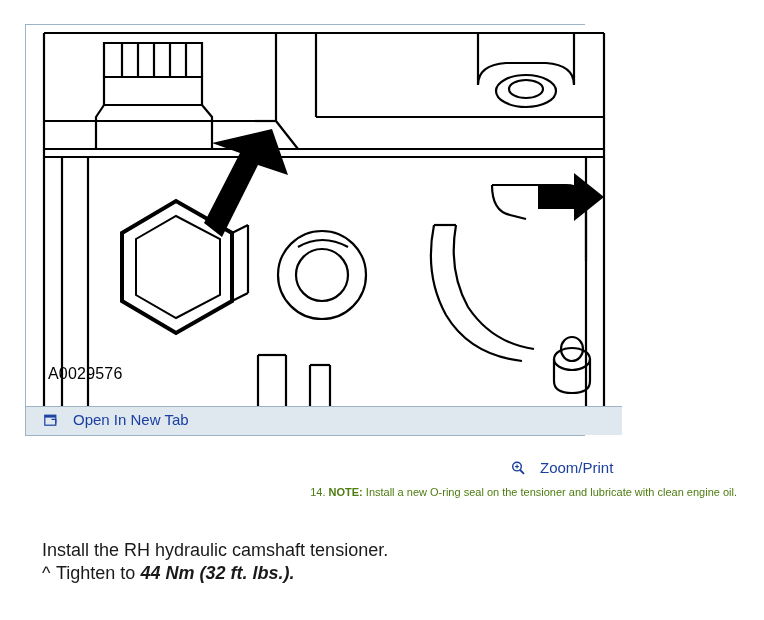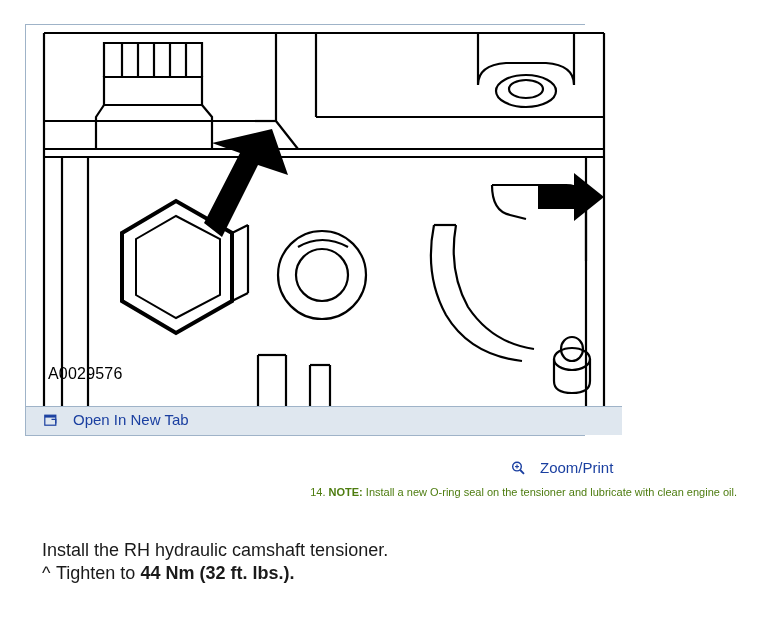--- a/index.html
+++ b/index.html
@@ -108,21 +108,21 @@
     width: 690px;
     font-size: 18px;
     color: #1a1a1a;
   }
   .sub-line { line-height: 23px; }
   .bullet-line {
     line-height: 23px;
     display: block;
   }
   .caret { display: inline-block; width: 14px; }
-  .torque { font-weight: bold; }
+  .torque { font-weight: bold; font-style: italic; }
   
   .gutter {
     position: absolute;
     right: 0;
     top: 0;
     width: 12px;
     height: 620px;
     background: #ffffff;
   }
 </style>

